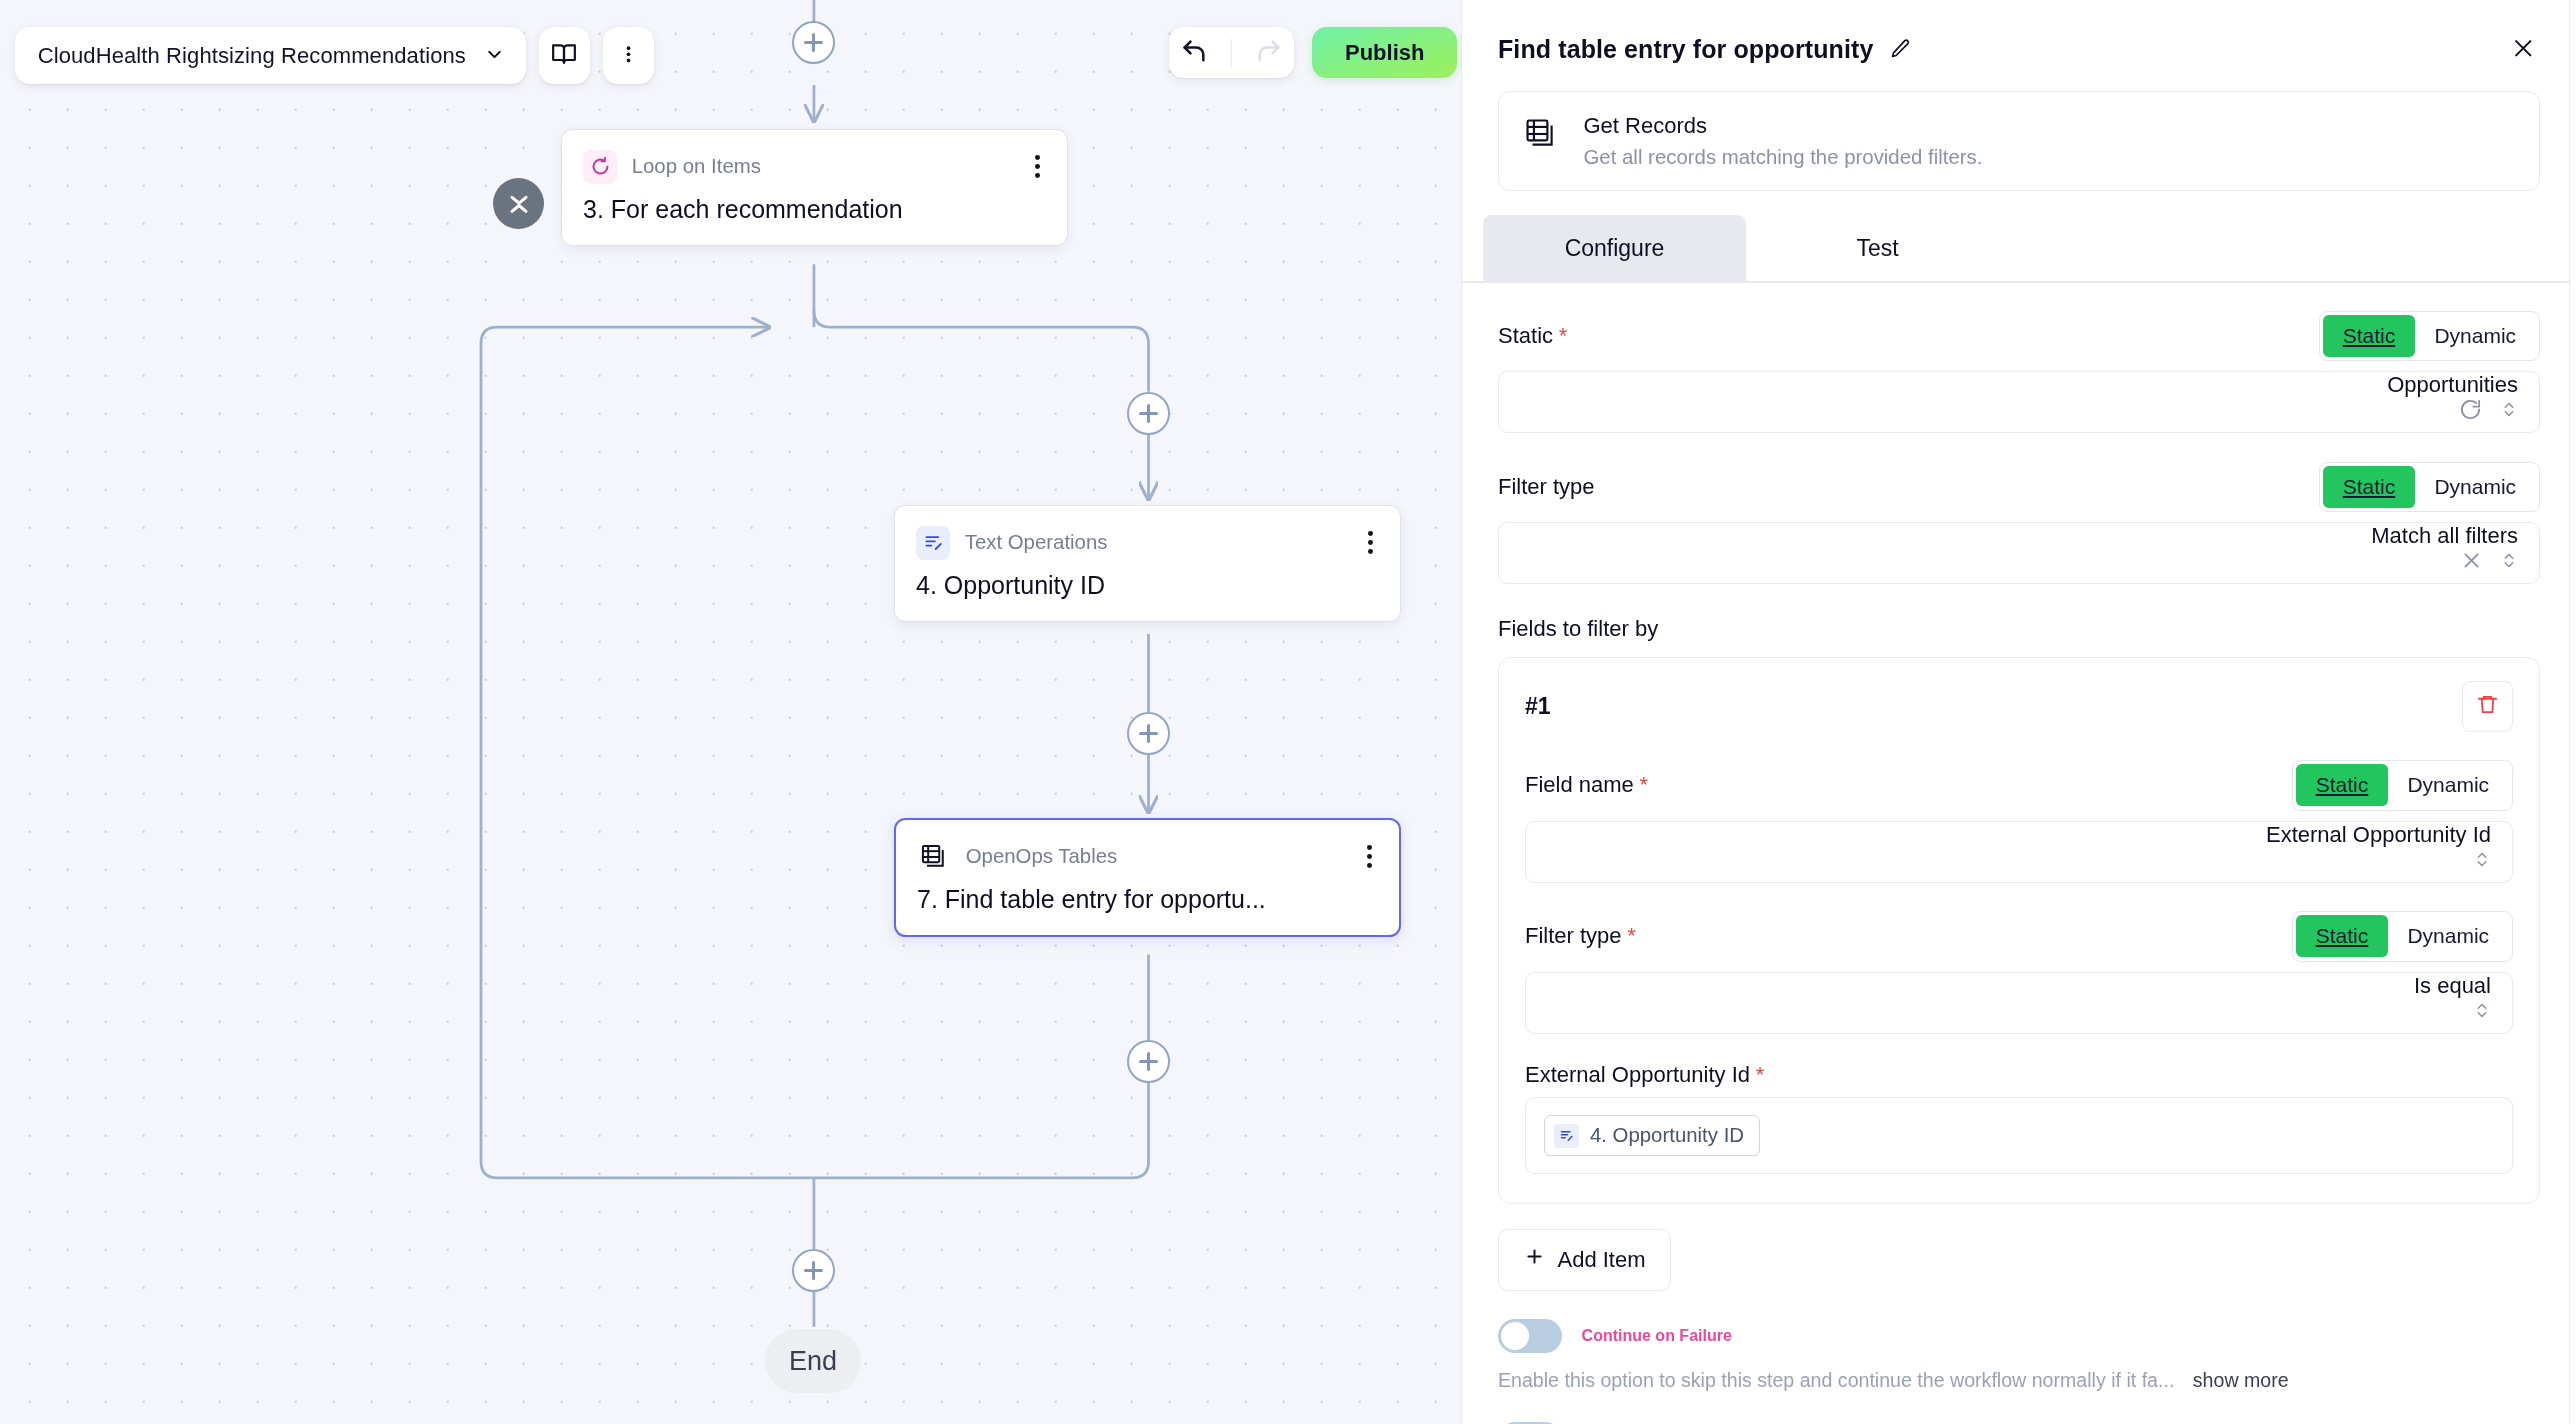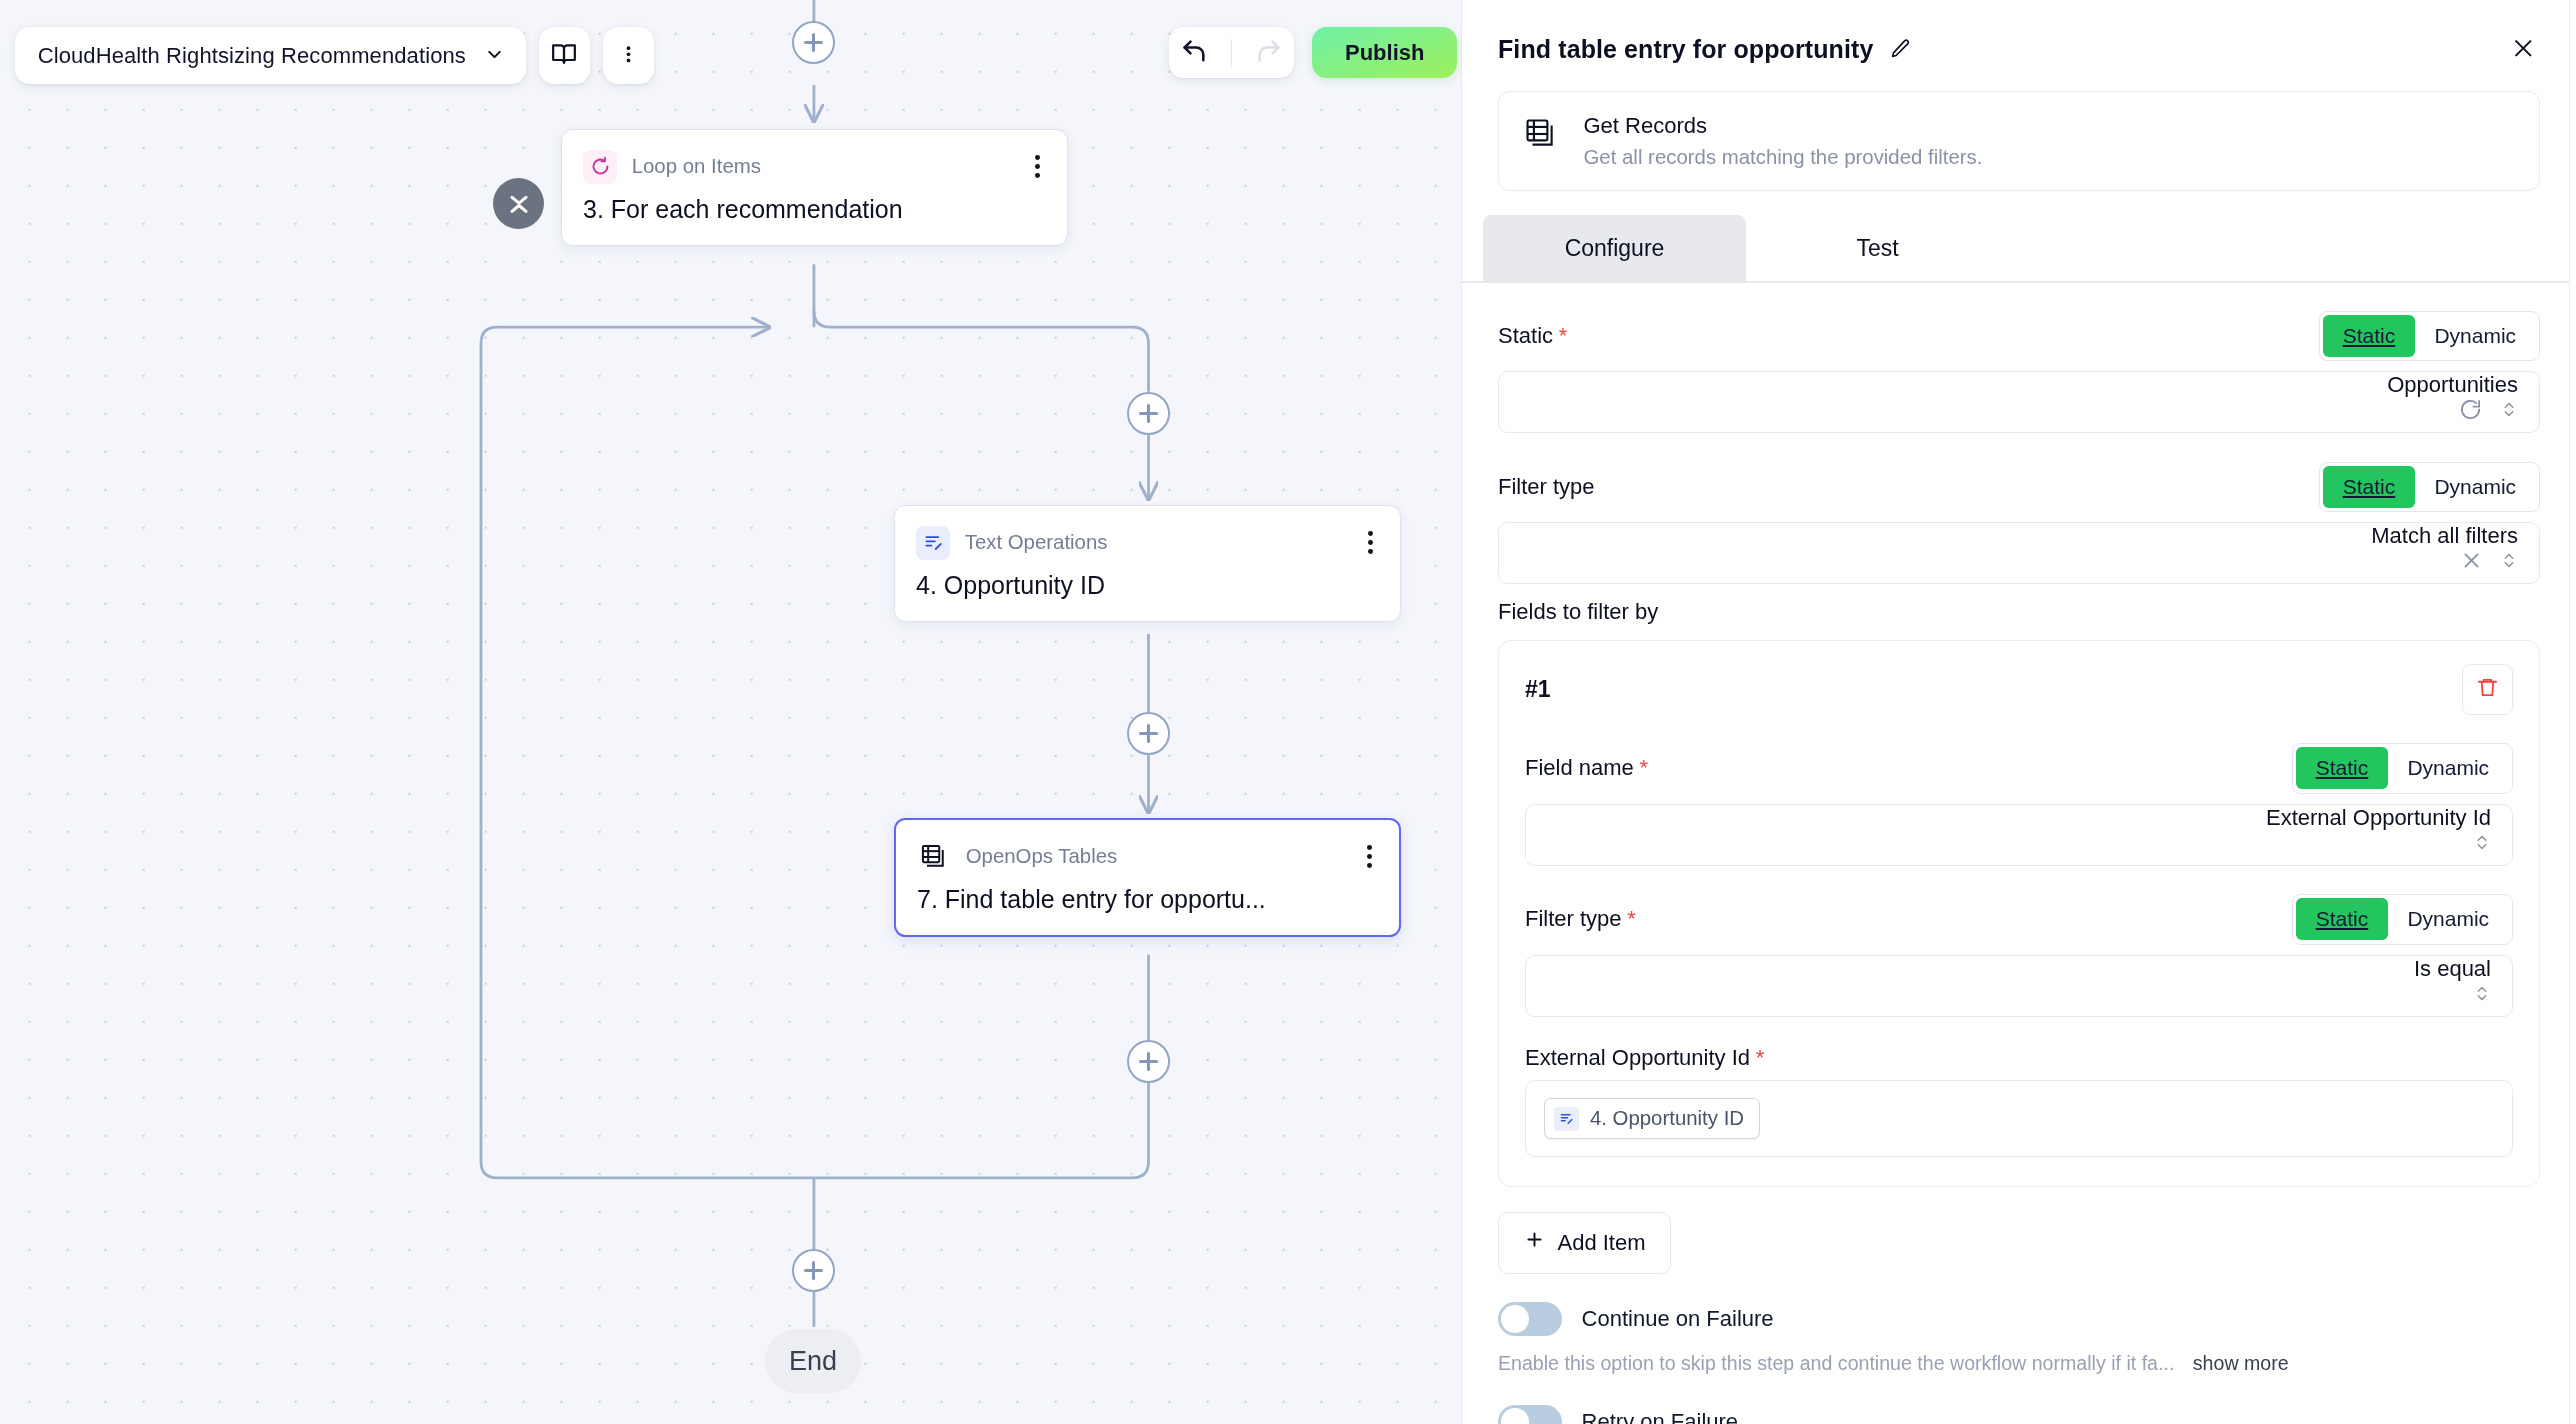--- a/index.html
+++ b/index.html
@@ -141,21 +141,21 @@
   }
   .seg button.on { background: #22c55e; text-decoration: underline; }
 
   .field {
     margin-top: 9.8px; height: 62px; border: 1.2px solid #e7e9ef; border-radius: 9.8px;
     display: flex; align-items: flex-end; padding: 0 21px; background: #fff; flex-direction: column;
   }
   .field .val { font-size: 22px; color: #0d1020; }
   .field .icons { margin-left: auto; display: flex; align-items: center; gap: 18px; }
 
-  .sub-label { font-size: 22px; color: #0d1020; margin-top: 15px; }
+  .sub-label { font-size: 22px; color: #0d1020; margin-top: 32px; }
 
   .filter-card {
     margin-top: 14.7px; border: 1.2px solid #eaecf2; border-radius: 13px;
     padding: 23px 26px 29px 26px;
   }
   .fc-head { display: flex; align-items: center; }
   .fc-num { font-size: 23px; font-weight: 700; color: #0d1020; }
   .trash-btn {
     margin-left: auto; width: 51px; height: 51px; border: 1.2px solid #e7e9ef;
     border-radius: 8.2px; background: #fff; cursor: pointer;
@@ -183,21 +183,21 @@
 
   .toggle-row { display: flex; align-items: center; gap: 19.6px; margin-top: 28px; }
   .toggle {
     width: 64px; height: 34px; border-radius: 17px; background: #b9cde0;
     border: none; cursor: pointer; position: relative; flex: 0 0 auto;
   }
   .toggle::after {
     content: ""; position: absolute; left: 3.3px; top: 3.3px;
     width: 28px; height: 28px; border-radius: 50%; background: #fff;
   }
-  .toggle-label { font-size: 22px; font-weight: 400; color: #0f172a; }
+  .toggle-label { font-size: 16px; font-weight: 700; color: #ec4899; }
   .help {
     margin-top: 14.7px; font-size: 19.6px; color: #9aa1b1; line-height: 1.35;
   }
   .help .more { color: #3a4050; margin-left: 13px; cursor: pointer; text-decoration: none; }
 
   .panel-scrollbar {
     position: absolute; right: 0; top: 0; width: 7.4px; height: 1425px; background: #ffffff;
     border-left: 1.2px solid #eceef3;
   }
 </style>

